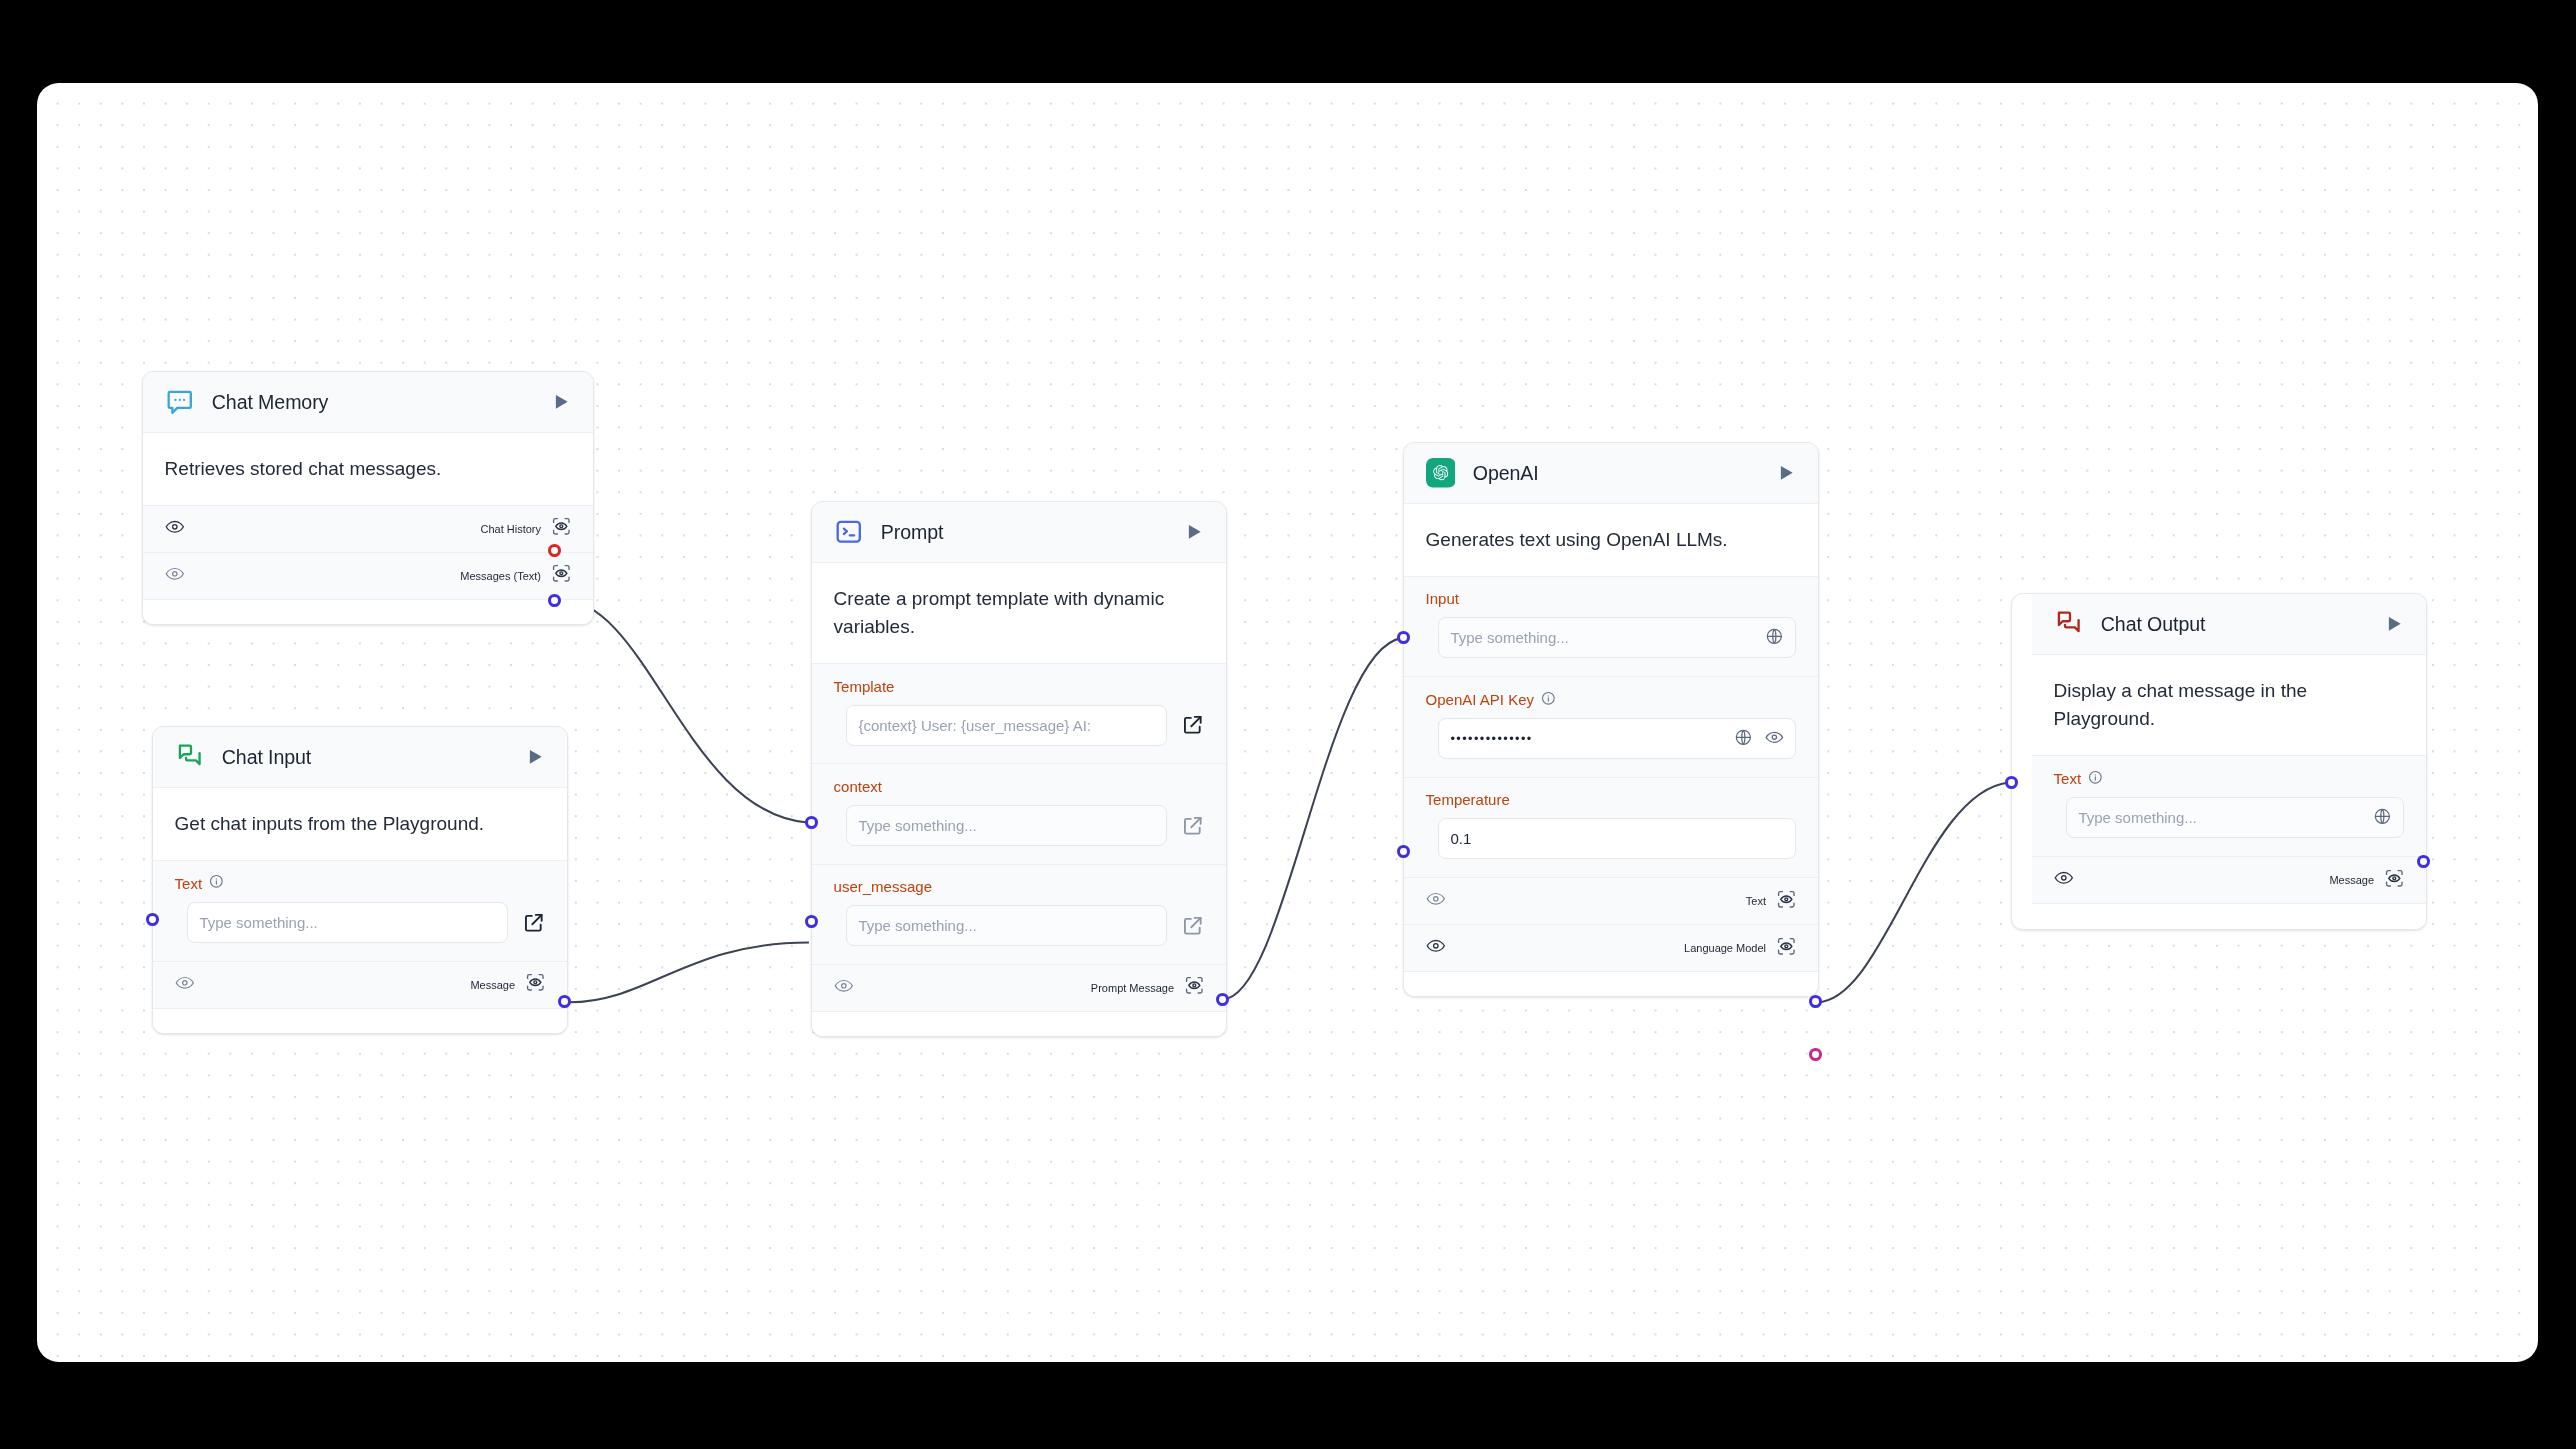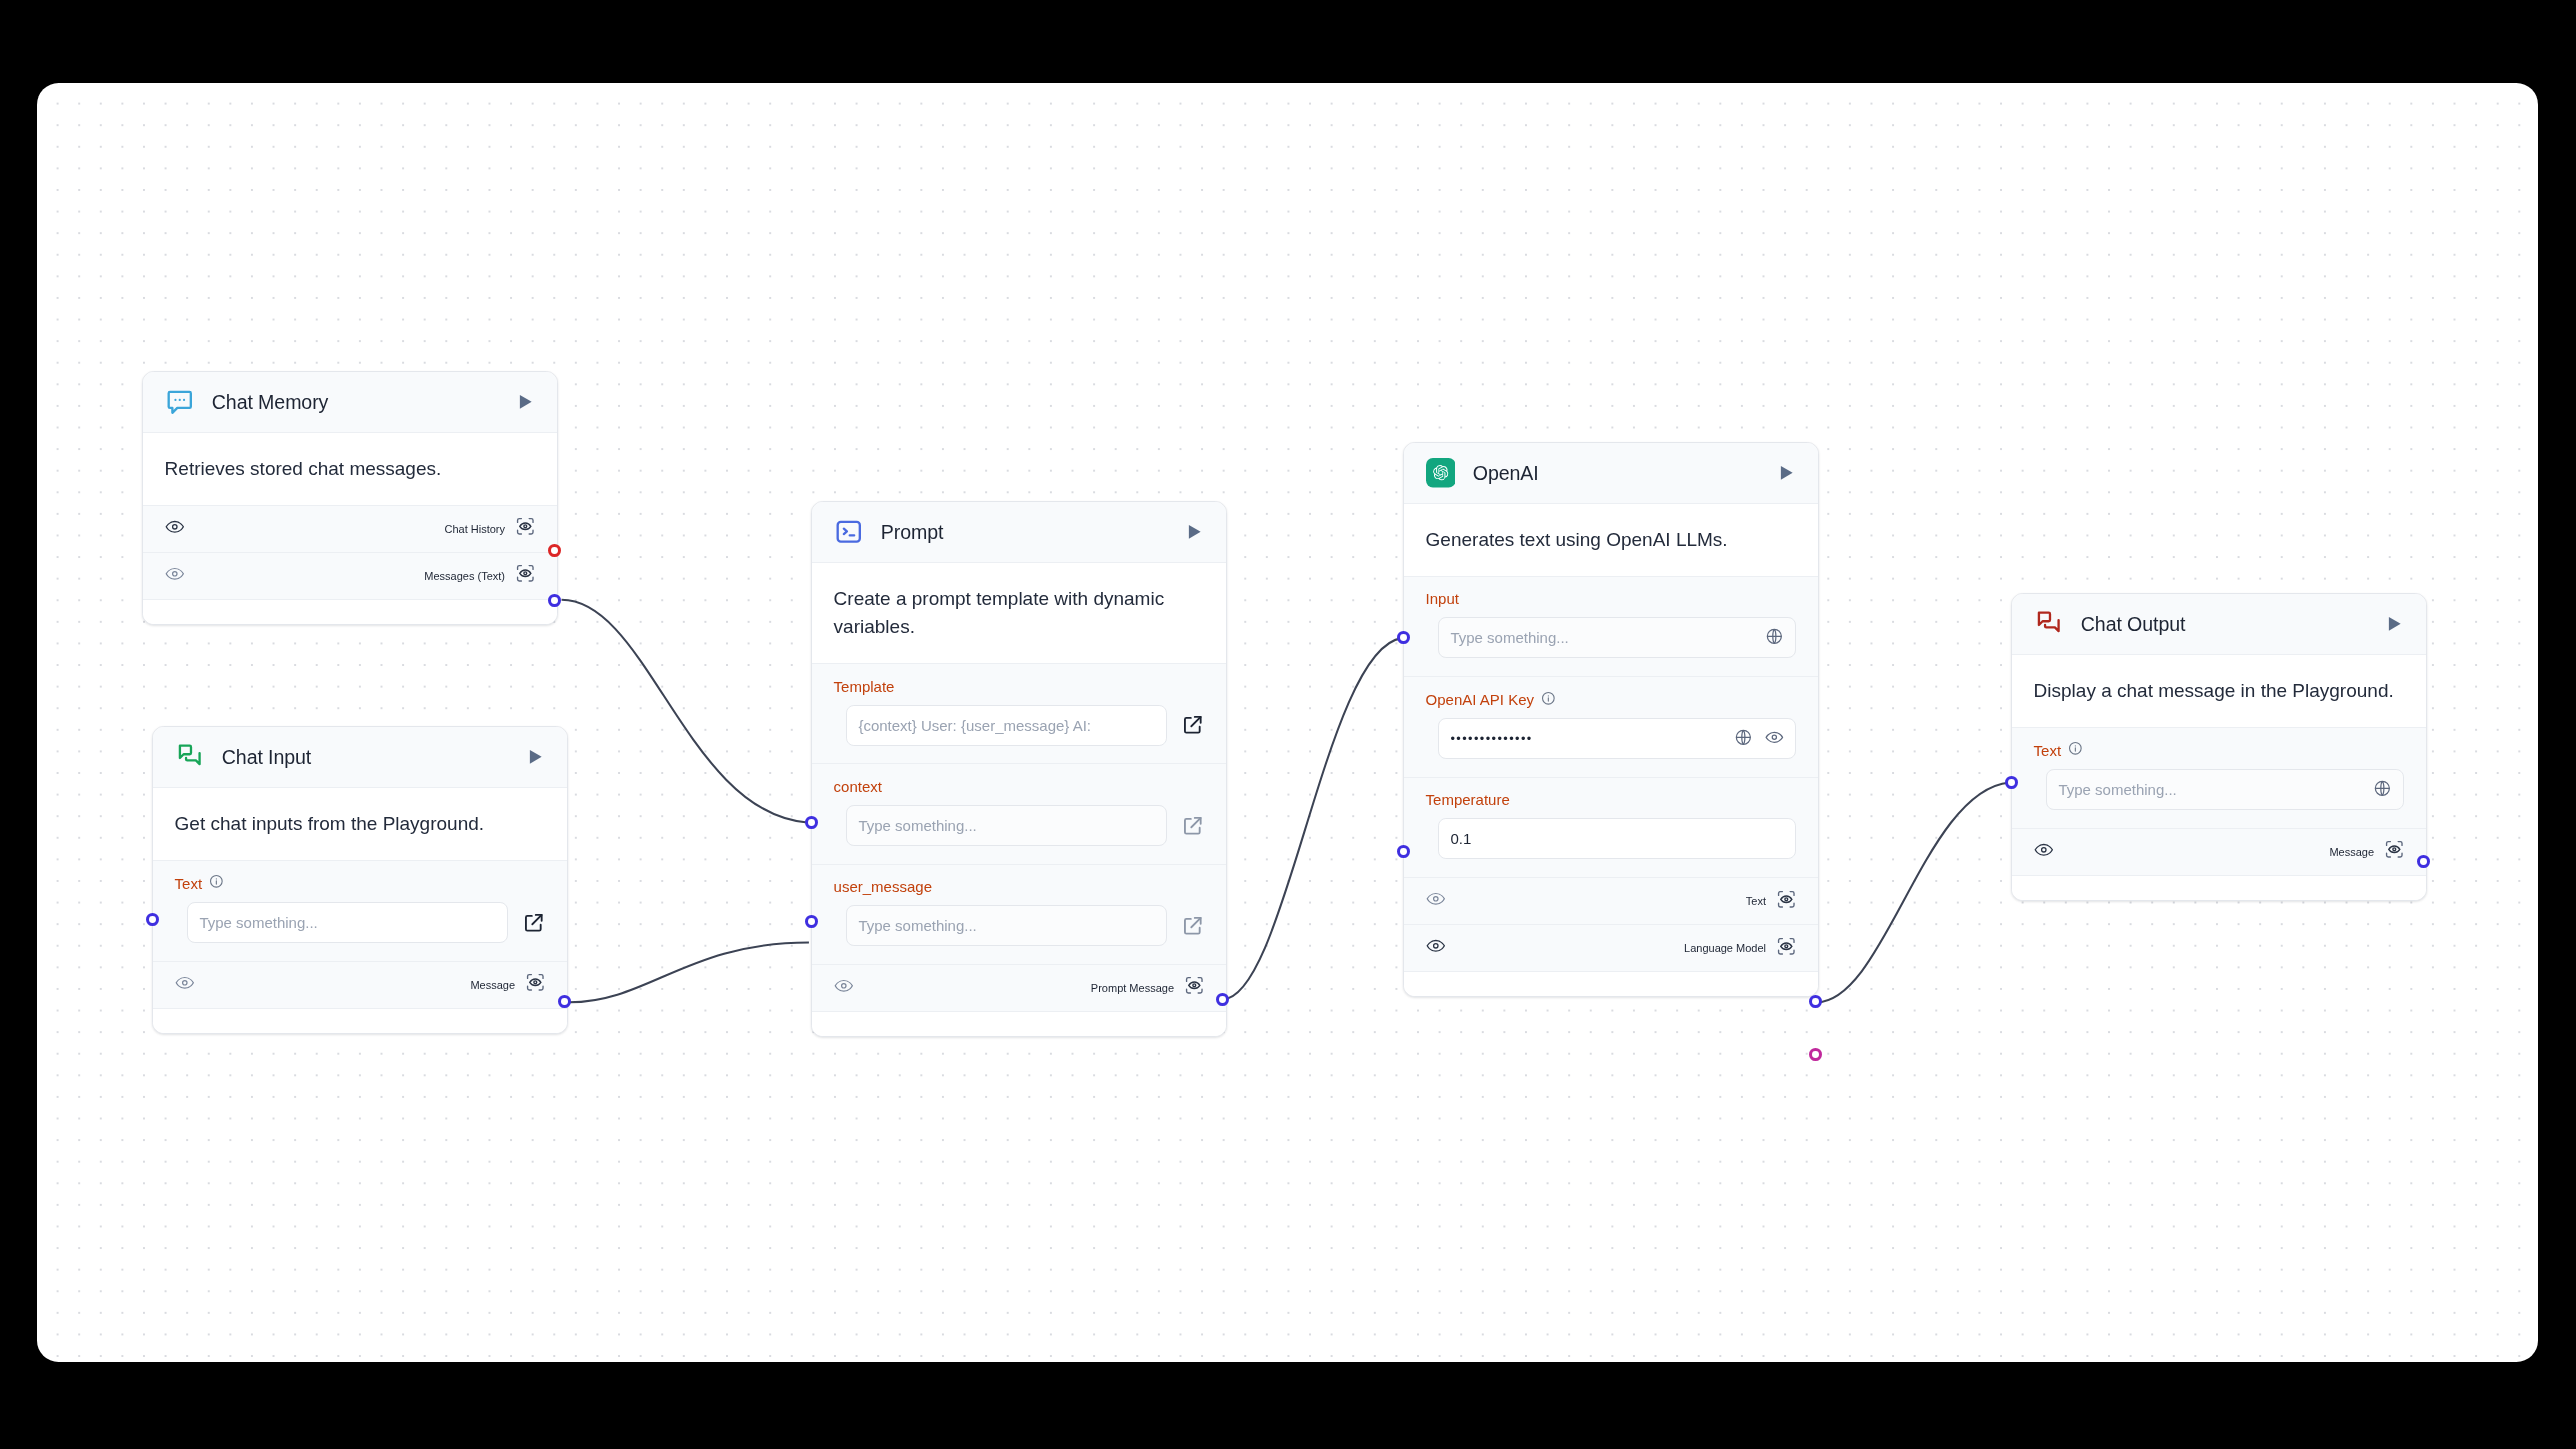--- a/index.html
+++ b/index.html
@@ -121,21 +121,21 @@
 
 <svg id="edges" viewBox="0 0 2624 1476" width="2576" height="1449">
   <g fill="none" stroke="#3c4354" stroke-width="2.1">
     <path d="M 572 611 C 660 611 700 830 824 838"></path>
     <path d="M 580 1021 C 660 1021 700 960 824 960"></path>
     <path d="M 1245 1018 C 1310 1018 1350 660 1428 650"></path>
     <path d="M 1850 1021 C 1920 1021 1960 805 2047 797"></path>
   </g>
 </svg>
 
-<div class="node" id="node-chat-memory" style="left:142px; top:371px; width:416px;">
+<div class="node" id="node-chat-memory" style="left:142px; top:371px; width:452px;">
   <div class="node-header">
     <span class="node-icon">
       <svg width="29.5" height="29.5" viewBox="0 0 24 24" fill="none" stroke="#3ba5d9" stroke-width="1.9" stroke-linecap="round" stroke-linejoin="round">
         <path d="M20 4H4a1 1 0 0 0-1 1v11a1 1 0 0 0 1 1h2v4l4-4h10a1 1 0 0 0 1-1V5a1 1 0 0 0-1-1z"></path>
         <circle cx="8.5" cy="10.5" r="0.9" fill="#3ba5d9" stroke="none"></circle>
         <circle cx="12" cy="10.5" r="0.9" fill="#3ba5d9" stroke="none"></circle>
         <circle cx="15.5" cy="10.5" r="0.9" fill="#3ba5d9" stroke="none"></circle>
       </svg>
     </span>
     <span class="node-title">Chat Memory</span>
@@ -499,21 +499,21 @@
         </svg>
     </span>
   </div>
   <div class="node-footer"></div>
 </div>
 <div class="handle blue" style="left:1397px; top:631px;"></div>
 <div class="handle blue" style="left:1397px; top:845px;"></div>
 <div class="handle blue" style="left:1809px; top:995px;"></div>
 <div class="handle pink" style="left:1809px; top:1048px;"></div>
 
-<div class="node" id="node-chat-output" style="left:2011px; top:593px; width:416px;">
+<div class="node" id="node-chat-output" style="left:2011px; top:593px; width:416px;padding-left:20px;">
   <div class="node-header">
     <span class="node-icon">
       <svg width="29.5" height="29.5" viewBox="0 0 24 24" fill="none" stroke="#b0281e" stroke-width="1.9" stroke-linecap="round" stroke-linejoin="round">
         <path d="M4 3h8a1 1 0 0 1 1 1v5a1 1 0 0 1-1 1H7l-3 3V3z"></path>
         <path d="M20 9v9l-3-3h-7a1 1 0 0 1-1-1v-1"></path>
       </svg>
     </span>
     <span class="node-title">Chat Output</span>
     <span class="play-btn">
       <svg width="19.6" height="19.6" viewBox="0 0 20 20">

